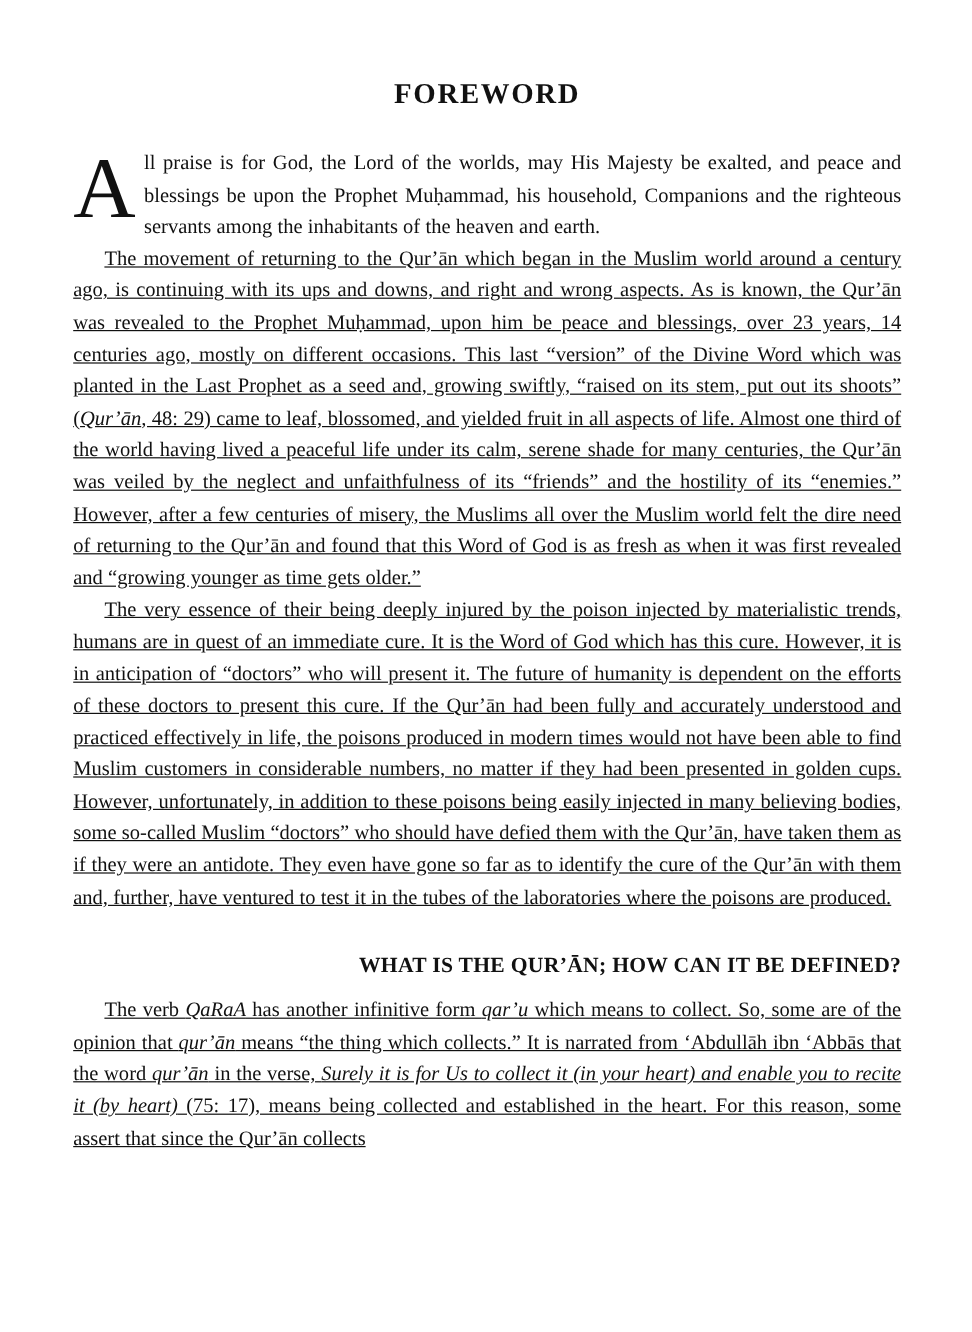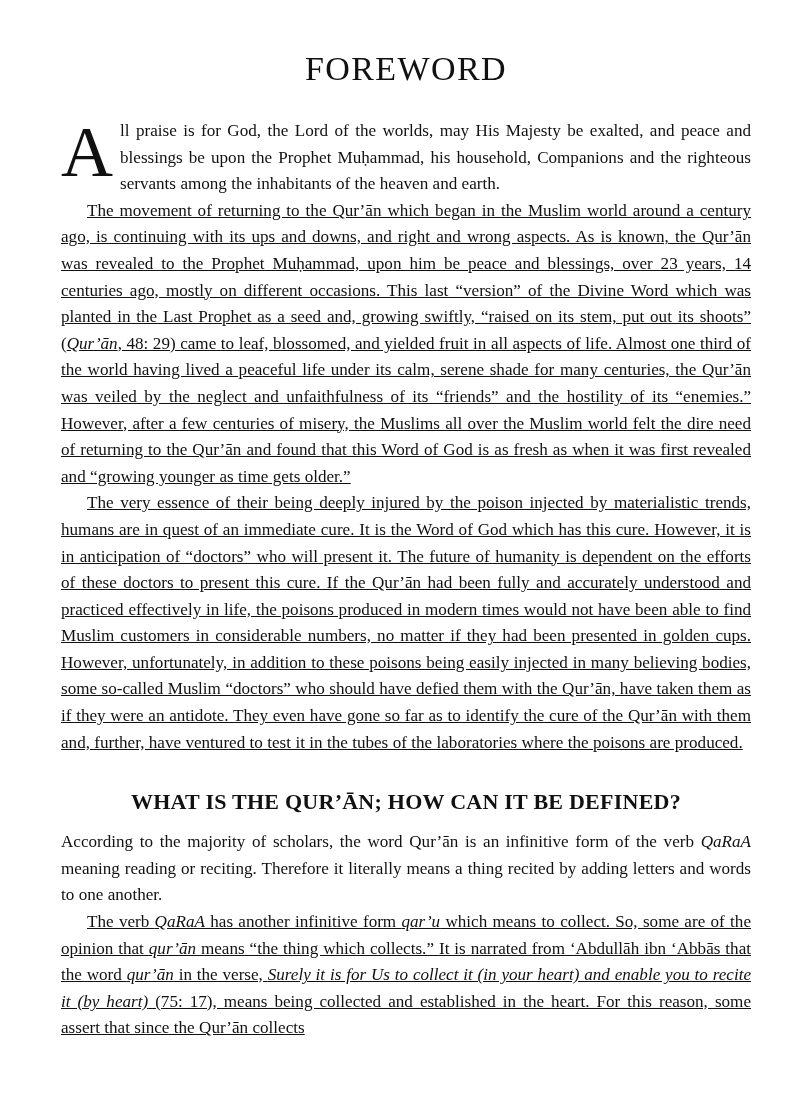--- a/index.html
+++ b/index.html
@@ -24,24 +24,24 @@
     padding: 0;
   }
   .content {
     position: absolute;
     left: 61px;
     top: 0;
     width: 690px;
   }
   .page-title {
     text-align: center;
-    font-size: 34px;
+    font-size: 24px;
     letter-spacing: 1.4px;
-    font-weight: 400;
-    margin: 0;
+    font-weight: 700;
+    margin: 16px;
     padding-top: 50px;
     font-family: "Liberation Serif", "DejaVu Serif", serif;
   }
   p.body-text {
     font-size: 17.1px;
     line-height: 26.6px;
     text-align: justify;
     text-justify: inter-word;
     margin: 0;
     hyphens: manual;
@@ -61,27 +61,27 @@
   .dropcap {
     float: left;
     font-size: 72px;
     line-height: 57px;
     padding: 4px 7px 0 0;
     margin-top: 2px;
     font-weight: 400;
     font-family: "Liberation Serif", "DejaVu Serif", serif;
   }
   h2.section-heading {
-    font-size: 22px;
+    font-size: 18px;
     font-weight: 700;
     letter-spacing: 0.25px;
     margin: 0;
     padding-top: 33px;
     padding-bottom: 14px;
-    text-align: center;
+    text-align: right;
     font-family: "Liberation Serif", "DejaVu Serif", serif;
   }
   .it { font-style: italic; }
 </style>
 </head>
 <body>
 
 <div class="page">
   <div class="content">
 
@@ -90,18 +90,17 @@
     <p class="body-text first-para no-indent">
       <span class="dropcap">A</span><span>ll praise is for God, the Lord of the worlds, may His Majesty be exalted, and peace and blessings be upon the Prophet Muḥammad, his household, Companions and the righteous servants among the inhabitants of the heaven and earth.</span>
     </p>
 
     <p class="body-text indent"><span>The movement of returning to the Qur’ān which began in the Muslim world around a century ago, is continuing with its ups and downs, and right and wrong aspects. As is known, the Qur’ān was revealed to the Prophet Muḥammad, upon him be peace and blessings, over 23 years, 14 centuries ago, mostly on different occasions. This last “version” of the Divine Word which was planted in the Last Prophet as a seed and, growing swiftly, “raised on its stem, put out its shoots” (</span><span class="it">Qur’ān</span><span>, 48: 29) came to leaf, blossomed, and yielded fruit in all aspects of life. Almost one third of the world having lived a peaceful life under its calm, serene shade for many centuries, the Qur’ān was veiled by the neglect and unfaithfulness of its “friends” and the hostility of its “enemies.” However, after a few centuries of misery, the Muslims all over the Muslim world felt the dire need of returning to the Qur’ān and found that this Word of God is as fresh as when it was first revealed and “growing younger as time gets older.”</span></p>
 
     <p class="body-text indent">The very essence of their being deeply injured by the poison injected by materialistic trends, humans are in quest of an immediate cure. It is the Word of God which has this cure. However, it is in anticipation of “doctors” who will present it. The future of humanity is dependent on the efforts of these doctors to present this cure. If the Qur’ān had been fully and accurately understood and practiced effectively in life, the poisons produced in modern times would not have been able to find Muslim customers in considerable numbers, no matter if they had been presented in golden cups. However, unfortunately, in addition to these poisons being easily injected in many believing bodies, some so-called Muslim “doctors” who should have defied them with the Qur’ān, have taken them as if they were an antidote. They even have gone so far as to identify the cure of the Qur’ān with them and, further, have ventured to test it in the tubes of the laboratories where the poisons are produced.</p>
 
     <h2 class="section-heading">WHAT IS THE QUR’ĀN; HOW CAN IT BE DEFINED?</h2>
 
-    <p class="body-text no-indent"><span>According to the majority of scholars, the word Qur’ān is an infinitive form of the verb </span><span class="it">QaRaA</span><span> meaning reading or reciting. Therefore it literally means a thing recited by adding letters and words to one another.</span></p>
 
     <p class="body-text indent"><span>The verb </span><span class="it">QaRaA</span><span> has another infinitive form </span><span class="it">qar’u</span><span> which means to collect. So, some are of the opinion that </span><span class="it">qur’ān</span><span> means “the thing which collects.” It is narrated from ‘Abdullāh ibn ‘Abbās that the word </span><span class="it">qur’ān</span><span> in the verse, </span><span class="it">Surely it is for Us to collect it (in your heart) and enable you to recite it (by heart)</span><span> (75: 17), means being collected and established in the heart. For this reason, some assert that since the Qur’ān collects</span></p>
 
   </div>
 </div>
 
 </body></html>

